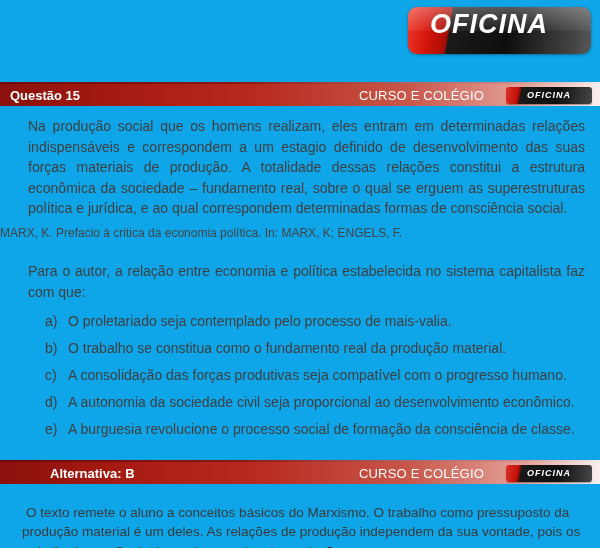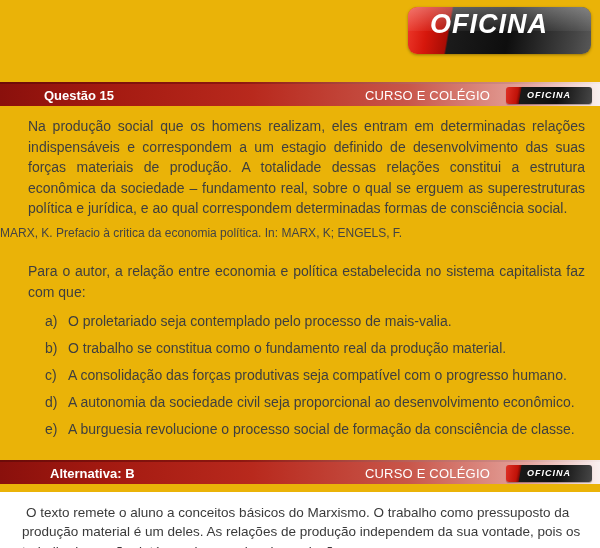--- a/index.html
+++ b/index.html
@@ -1,21 +1,21 @@
 <!DOCTYPE html>
 <html><head>
 <meta charset="utf-8">
 <style>
   html,body{margin:0;padding:0;}
   body{
     width:600px;height:548px;background:#ffffff;overflow:hidden;
     font-family:"Liberation Sans",sans-serif;color:#3f3f3f;
     -webkit-font-smoothing:antialiased;
   }
-  .page{position:relative;width:600px;height:492px;background:#eab308;}
+  .page{position:relative;width:600px;height:548px;background:#0ea5e9;}
 
   
   .header-space{position:relative;height:82px;}
   .brand-logo{
     position:absolute;top:7px;right:9px;width:183px;height:47px;border-radius:9px;
     background:linear-gradient(100deg,#ef3b2d 0%,#d6170c 12%,#a80d05 23%,#1b1b1b 24%,#0e0e0e 55%,#454545 90%,#585858 100%);
     box-shadow:0 1px 3px rgba(0,0,0,.35);overflow:hidden;
   }
   .brand-logo::before{
     content:"";position:absolute;left:0;right:0;top:0;height:50%;
@@ -31,23 +31,23 @@
     font-size:9px;letter-spacing:2px;text-align:right;padding-right:18px;margin-top:-2px;white-space:nowrap;
   }
 
   
   .bar-strip{height:2px;background:linear-gradient(to right,#6d0b09 0%,#8f1710 40%,#cf8c85 85%,#f6ebe9 100%);}
   .bar{
     height:22px;display:flex;align-items:center;
     background:linear-gradient(to right,#8a100c 0%,#a41a11 18%,#b8291d 42%,#c8564a 68%,#e5a49d 88%,#f9f0ef 100%);
   }
   .bar-title{font-weight:bold;font-size:13px;color:#fff;white-space:nowrap;}
-  .q-bar .bar-title{padding-left:10px;margin-left:34px;}
+  .q-bar .bar-title{padding-left:10px;}
   .a-bar .bar-title{padding-left:50px;}
-  .bar-right{margin-left:auto;display:flex;align-items:center;gap:16px;padding-right:8px;}
+  .bar-right{margin-left:auto;display:flex;align-items:center;gap:22px;padding-right:8px;}
   .bar-right-label{color:#fff;font-size:13px;letter-spacing:.2px;white-space:nowrap;}
   .mini-logo{
     width:86px;height:17px;border-radius:3px;flex:none;
     background:linear-gradient(100deg,#e03126 0%,#c01208 14%,#7e0a04 17%,#191919 18%,#0f0f0f 60%,#474747 100%);
     color:#fff;font-style:italic;font-weight:bold;font-size:9px;letter-spacing:1px;
     text-align:center;line-height:17px;box-shadow:0 1px 1px rgba(0,0,0,.3);
   }
 
   
   .passage{margin:10px 15px 0 28px;text-align:justify;font-size:14px;line-height:20.5px;}

